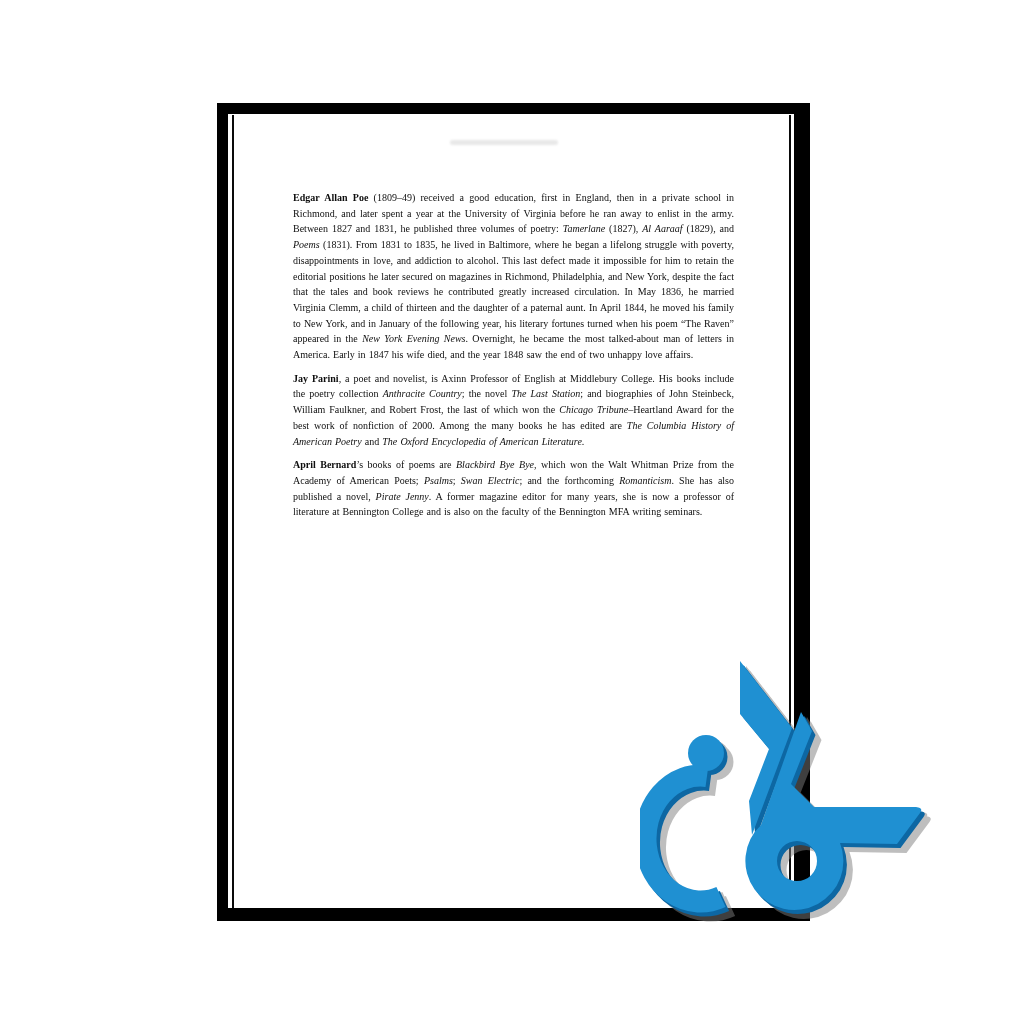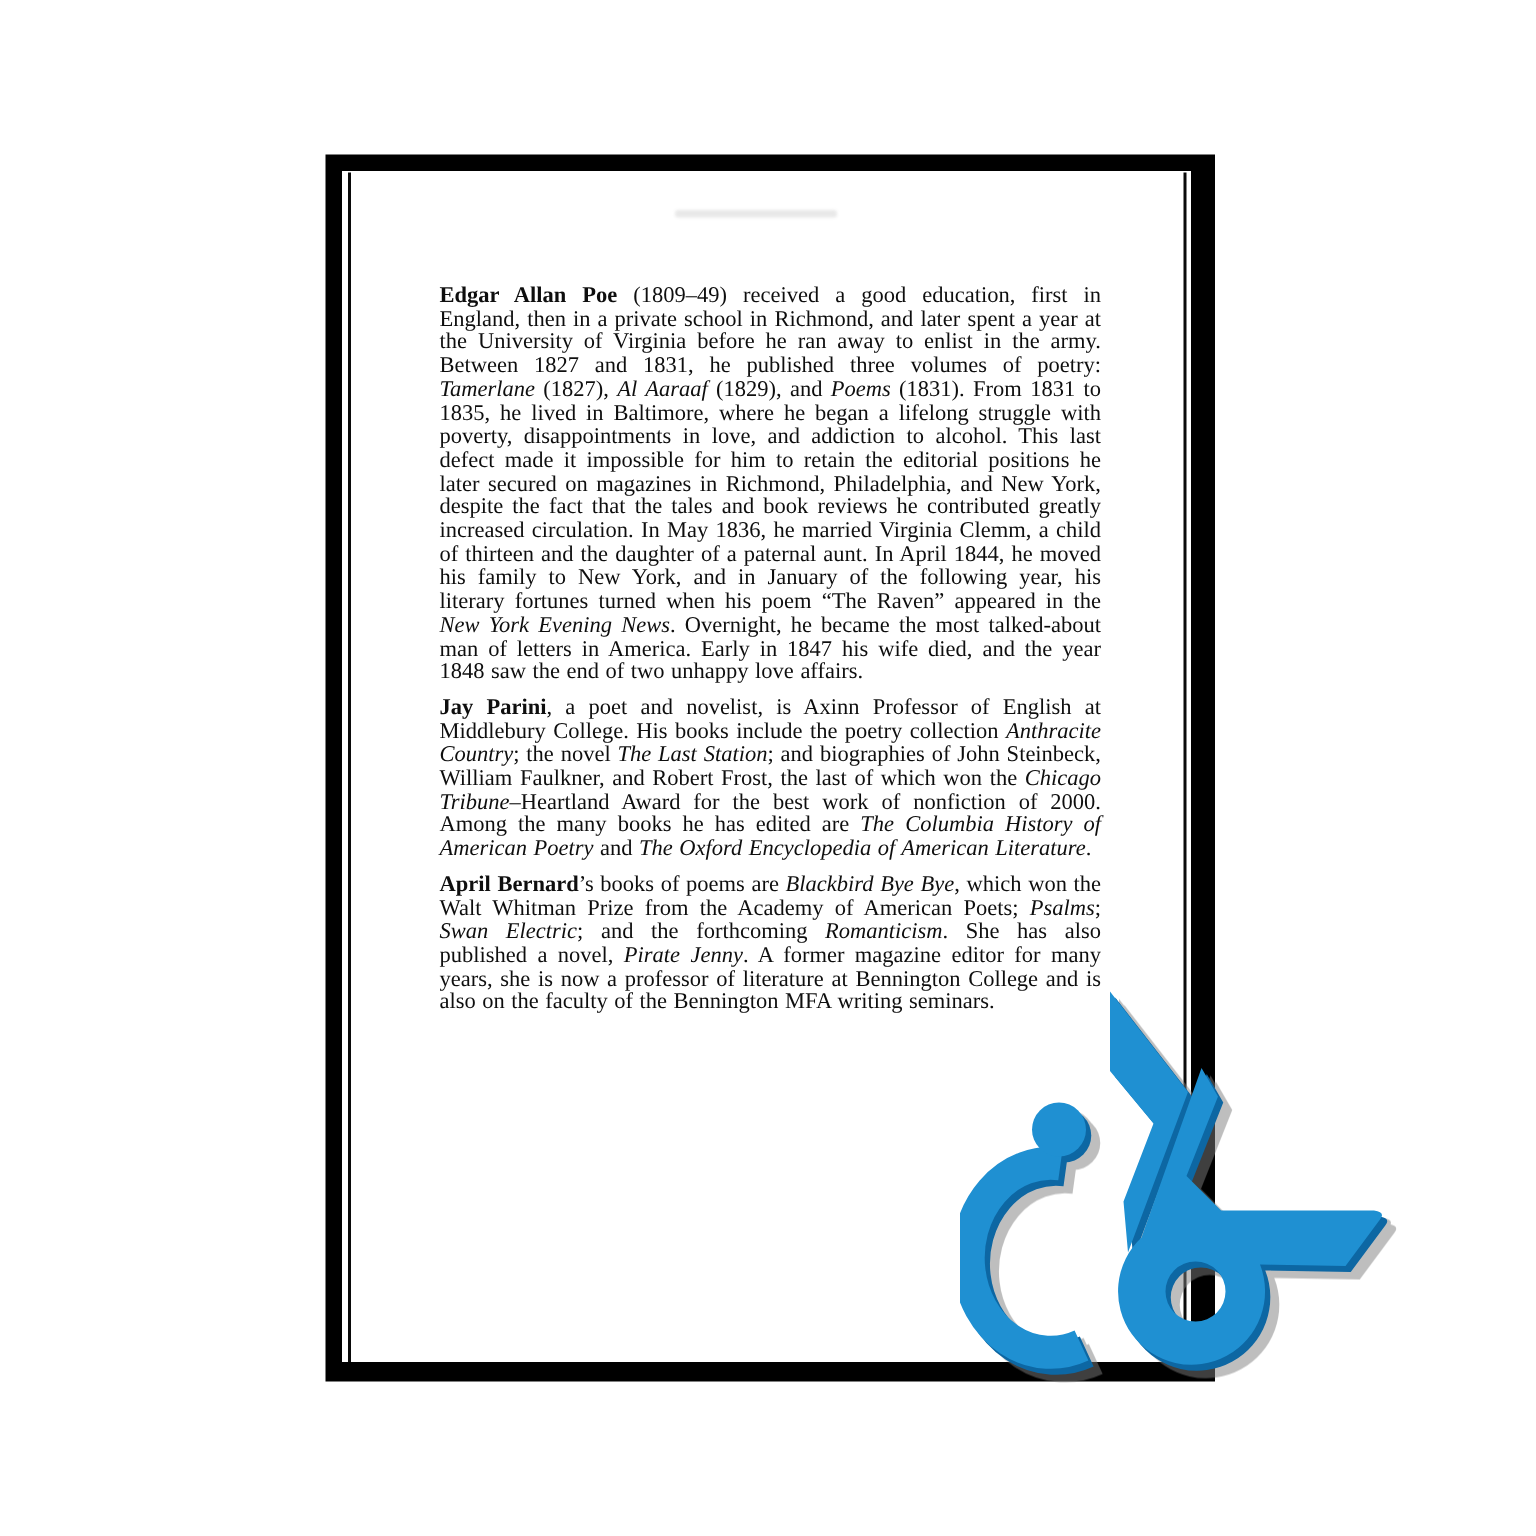--- a/index.html
+++ b/index.html
@@ -28,21 +28,21 @@
     position:absolute;left:450px;top:140px;width:108px;height:5px;
     background:#999;opacity:0.22;filter:blur(1.2px);border-radius:2px;
     z-index:2;
   }
   .textblock{
     position:absolute;left:293px;top:190px;width:441px;z-index:3;
     color:#0e0e0e;
   }
   .textblock p{
     margin:0 0 8px 0;
-    font-size:15px;line-height:15.7px;
+    font-size:10px;line-height:15.7px;
     text-align:justify;
     word-spacing:0.6px;
   }
   .textblock p b{font-weight:bold;}
   .textblock p i{font-style:italic;}
   
   .logo{
     position:absolute;left:640px;top:650px;width:310px;height:280px;
     z-index:6;
     filter:drop-shadow(6px 5px 0px rgba(125,125,125,0.5));

